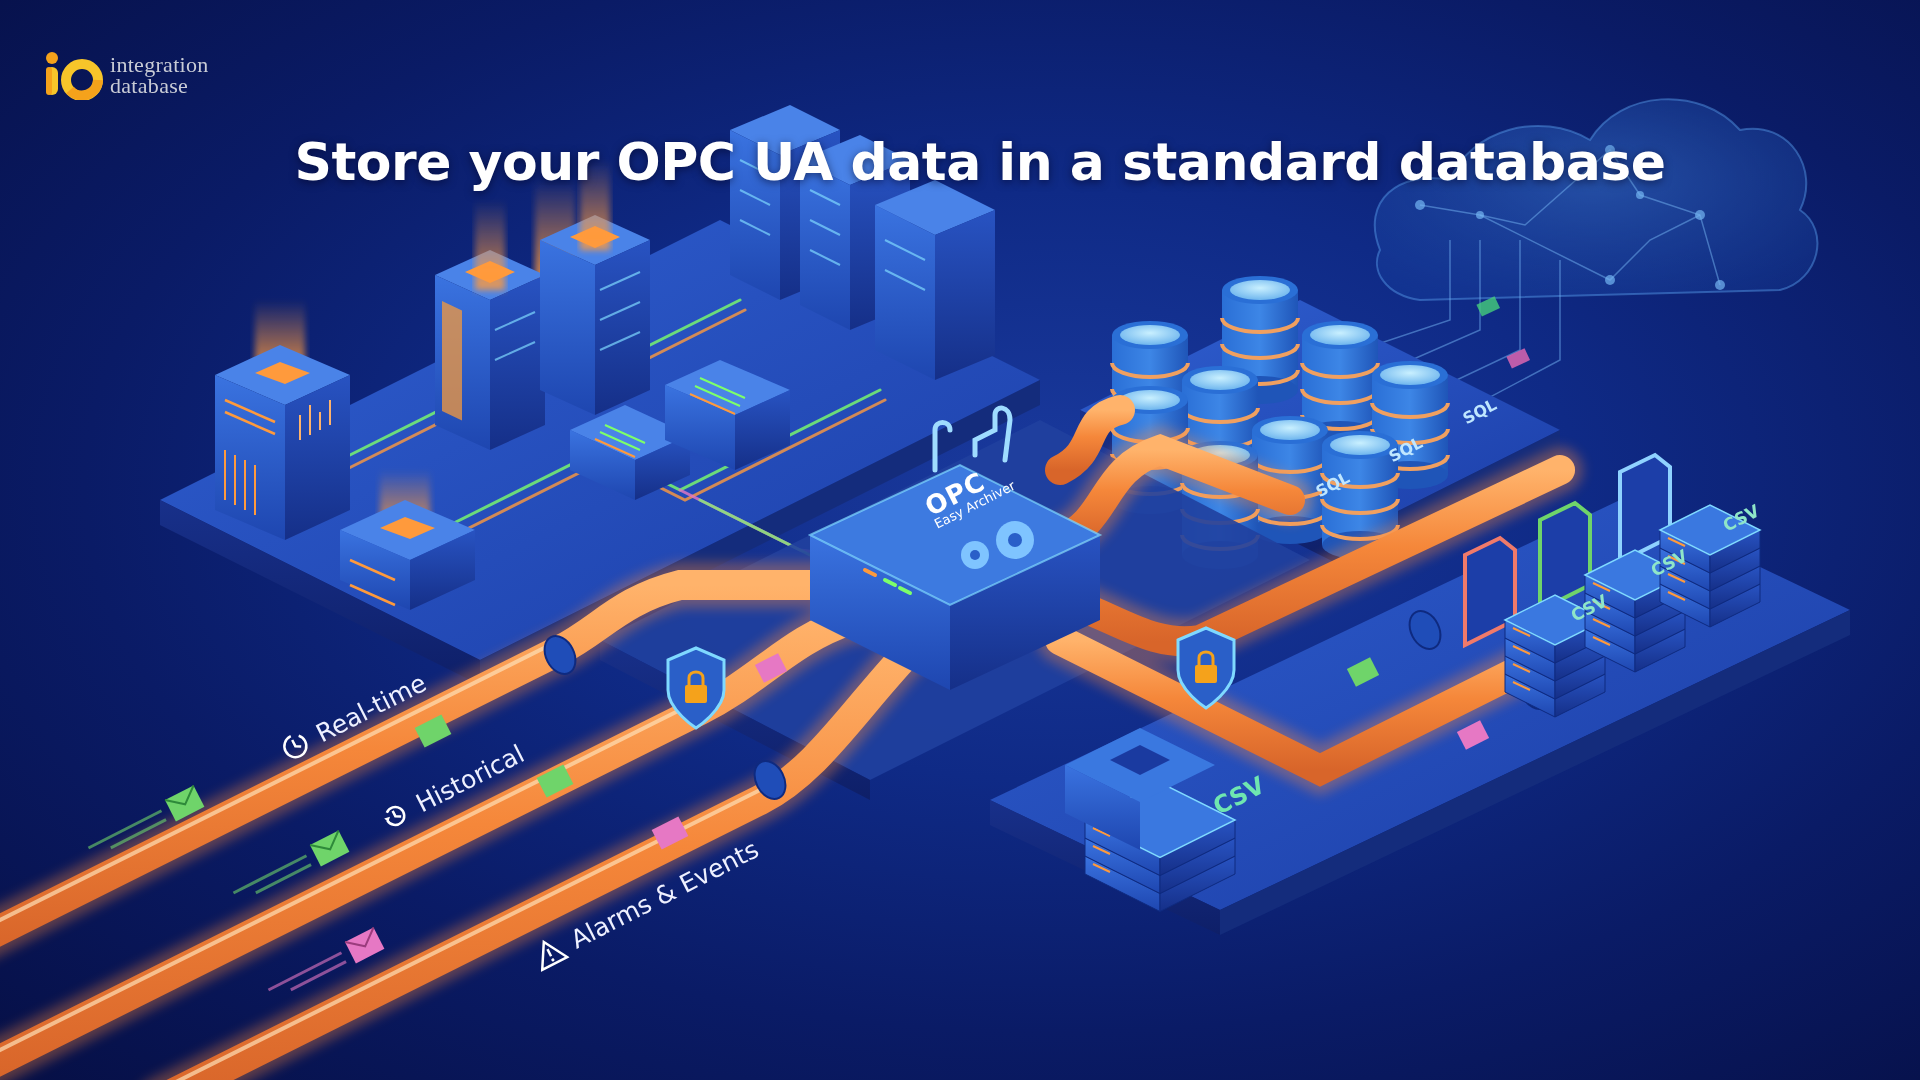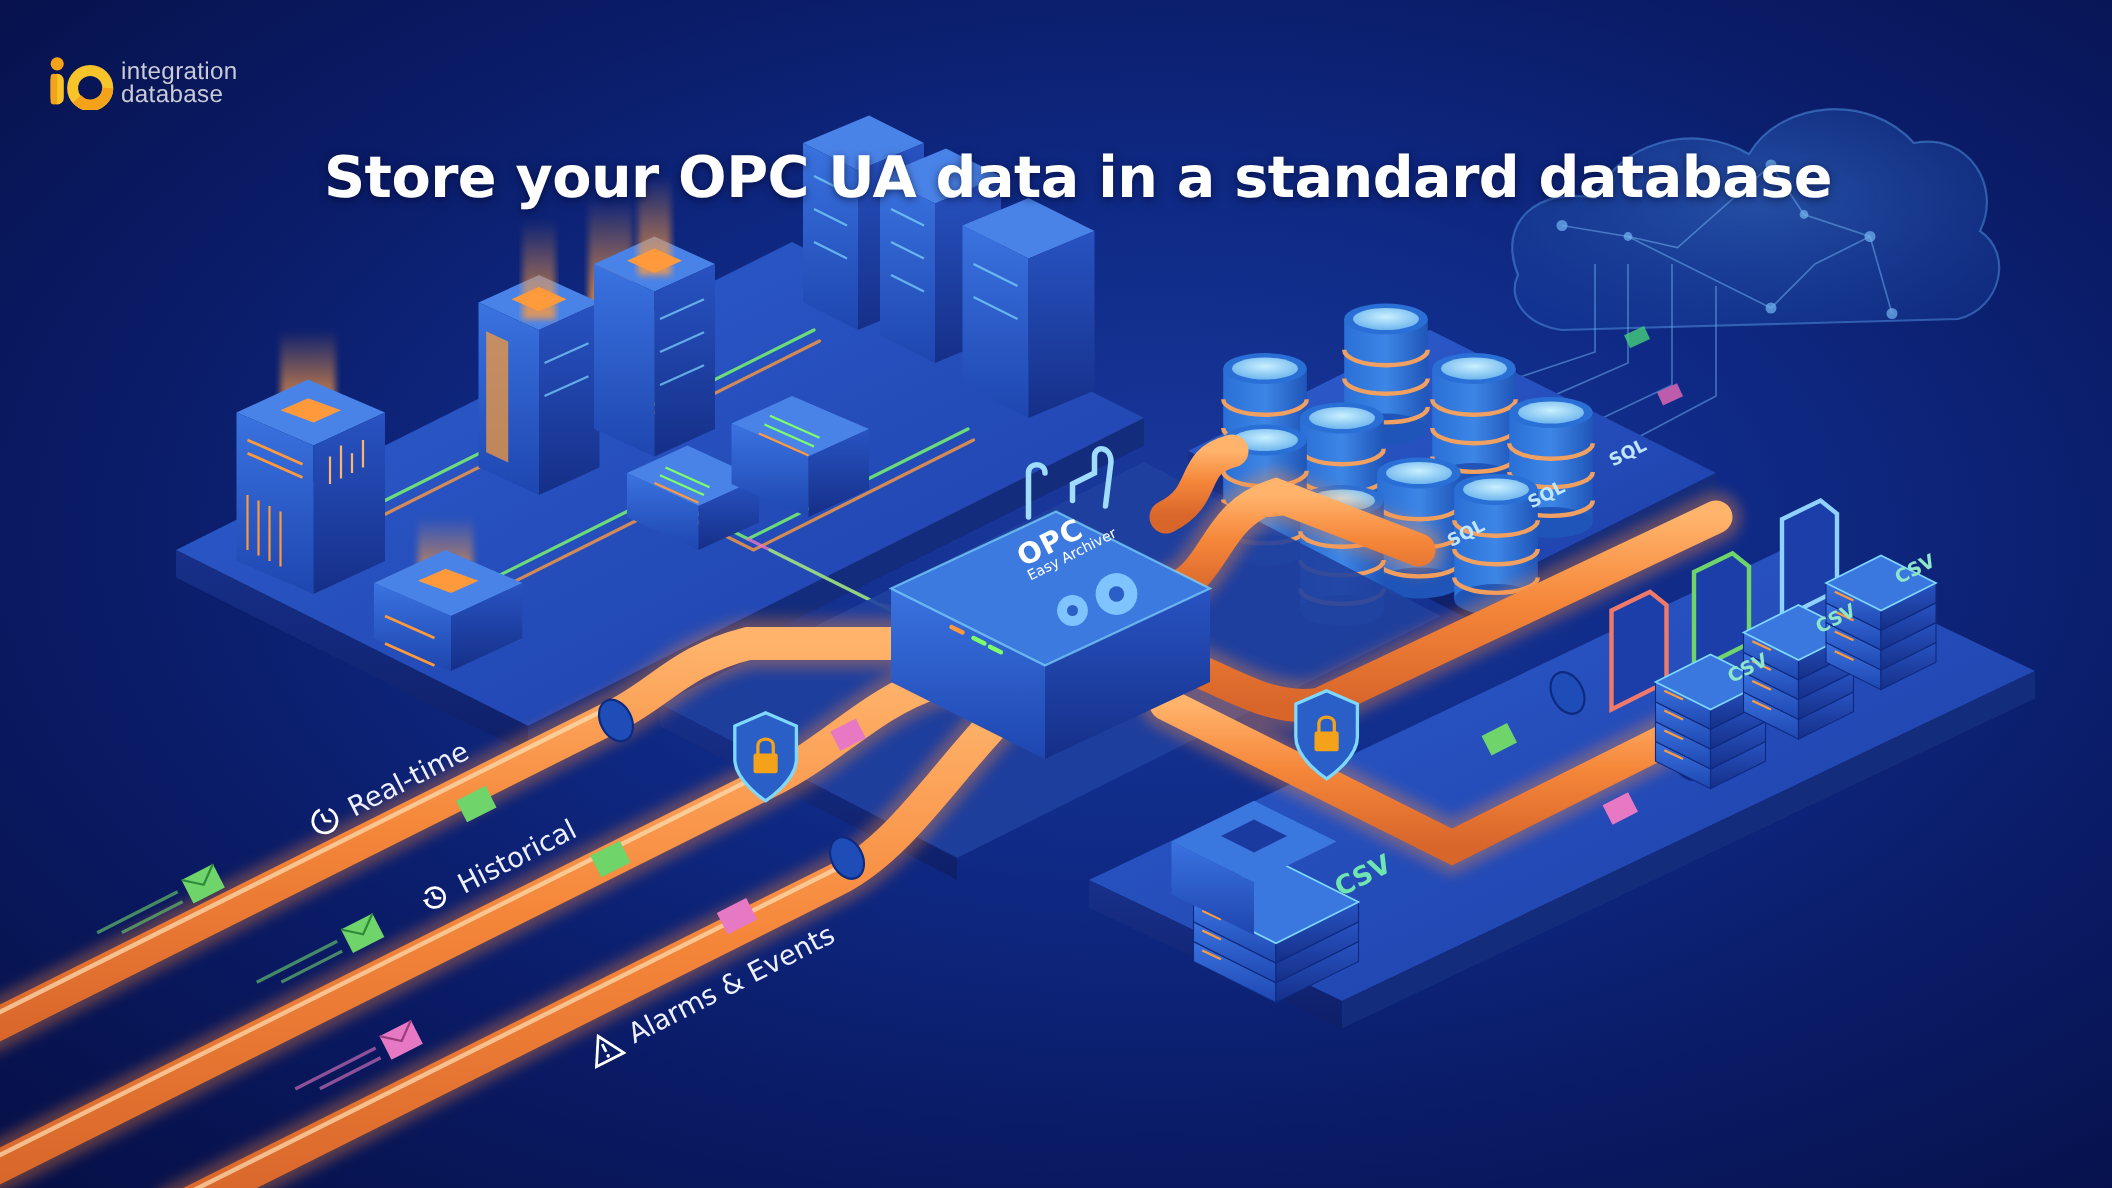--- a/index.html
+++ b/index.html
@@ -2,21 +2,21 @@
 <html><head>
 <meta charset="utf-8">
 <style>
   html,body{margin:0;padding:0;}
   body{width:1920px;height:1080px;overflow:hidden;position:relative;
        background:radial-gradient(ellipse at 55% 45%, #1a3a9e 0%, #0f2a86 35%, #0a1b66 65%, #060f45 100%);
        font-family:"DejaVu Sans","Liberation Sans",sans-serif;}
   #scene{position:absolute;left:0;top:0;width:1920px;height:1080px;}
   .logo{position:absolute;left:42px;top:50px;display:flex;align-items:center;gap:6px;}
   .logo-mark{width:62px;height:50px;position:relative;}
-  .logo-text{color:#c9ccd6;font-family:Liberation Sans, sans-serif;font-size:22px;line-height:21px;letter-spacing:0.3px;}
+  .logo-text{color:#c9ccd6;font-family:Liberation Serif, serif;font-size:22px;line-height:21px;letter-spacing:0.3px;}
   .title{position:absolute;left:0;right:0;top:132px;text-align:center;color:#ffffff;
          font-family:"DejaVu Sans",sans-serif;font-weight:bold;font-size:52px;letter-spacing:-0.5px;
          text-shadow:0 2px 8px rgba(0,0,30,0.55);padding-left:40px;}
   .pipe-label{position:absolute;color:#eef0ff;font-family:"DejaVu Sans",sans-serif;font-size:25px;
               transform-origin:left center;white-space:nowrap;display:flex;align-items:center;gap:10px;}
   .pipe-label svg{flex:none;}
   .hub-label{position:absolute;left:920px;top:495px;transform:rotate(-27deg);transform-origin:left top;
              color:#fff;font-family:"DejaVu Sans",sans-serif;}
   .hub-brand{font-weight:bold;font-size:26px;letter-spacing:1px;}
   .hub-sub{font-size:13px;margin-top:-4px;}

